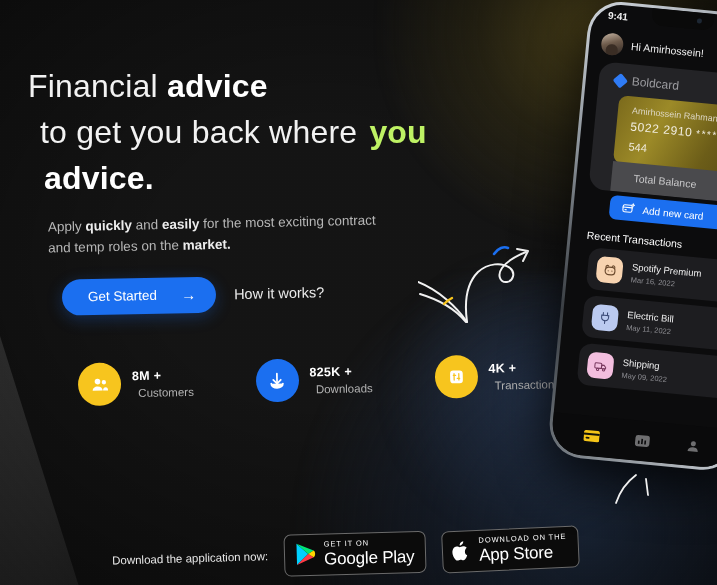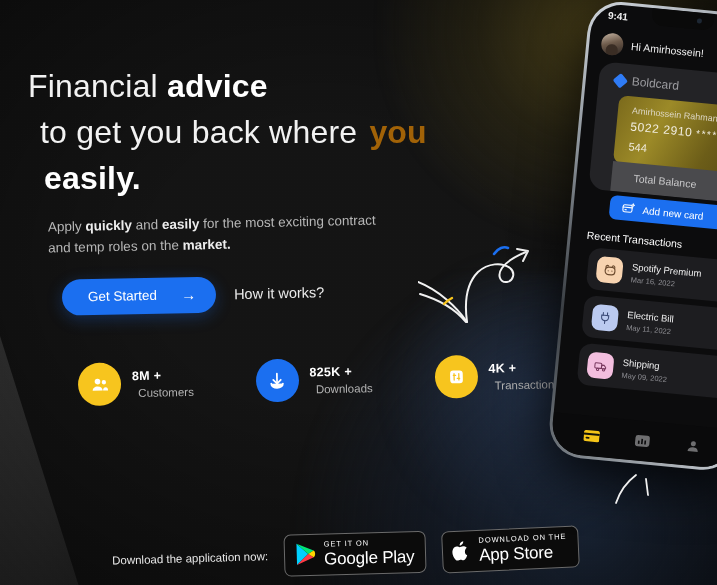--- a/index.html
+++ b/index.html
@@ -40,21 +40,21 @@
   .noise{position:absolute;inset:0;opacity:.05;
     background-image:repeating-linear-gradient(0deg,rgba(255,255,255,.06) 0 1px, transparent 1px 3px),
                      repeating-linear-gradient(90deg,rgba(255,255,255,.05) 0 1px, transparent 1px 3px);}
 
   
   .headline{position:absolute;left:28px;top:63px;width:470px;
     color:#f2f2f2;font-size:32px;line-height:46px;font-weight:300;letter-spacing:.2px;}
   .headline .b{font-weight:700;color:#fff;}
   .line2{margin-left:12px;}
   .line3{margin-left:16px;}
-  .hl-you{position:relative;display:inline-block;font-weight:700;color:#a16207;padding:0 3px;text-align:center;}
+  .hl-you{position:relative;display:inline-block;font-weight:700;color:#bef264;padding:0 3px;text-align:center;}
   .hl-you::before{content:"";position:absolute;left:-2px;right:-4px;top:52%;bottom:-8%;
     background:#1766f0;transform:skewX(-3deg) rotate(-1.2deg);z-index:-1;}
 
   
   .sub{position:absolute;left:48px;top:213px;width:330px;
     color:#b6b6b6;font-size:13.5px;line-height:21px;font-weight:400;
     transform:rotate(-1.2deg);}
   .sub b{color:#ededed;font-weight:700;}
 
   
@@ -158,21 +158,21 @@
   <div class="glow-navy"></div>
   <div class="glow-navy2"></div>
   <div class="hand"></div>
   <div class="left-wedge"></div>
   <div class="vignette"></div>
   <div class="noise"></div>
 
   <div class="headline">
     <div class="line1"><span>Financial </span><span class="b">advice</span></div>
     <div class="line2"><span>to get you back where </span><span class="hl-you">you</span></div>
-    <div class="line3 b">easily.</div>
+    <div class="line3 b">advice.</div>
   </div>
 
   <div class="sub"><span>Apply </span><b>quickly</b><span> and </span><b>easily</b><span> for the most exciting contract and temp roles on the </span><b>market.</b></div>
 
   <div class="cta-row">
     <button class="btn-primary">
       <span>Get Started</span>
       <span class="arw">→</span>
     </button>
     <span class="link-how">How it works?</span>

